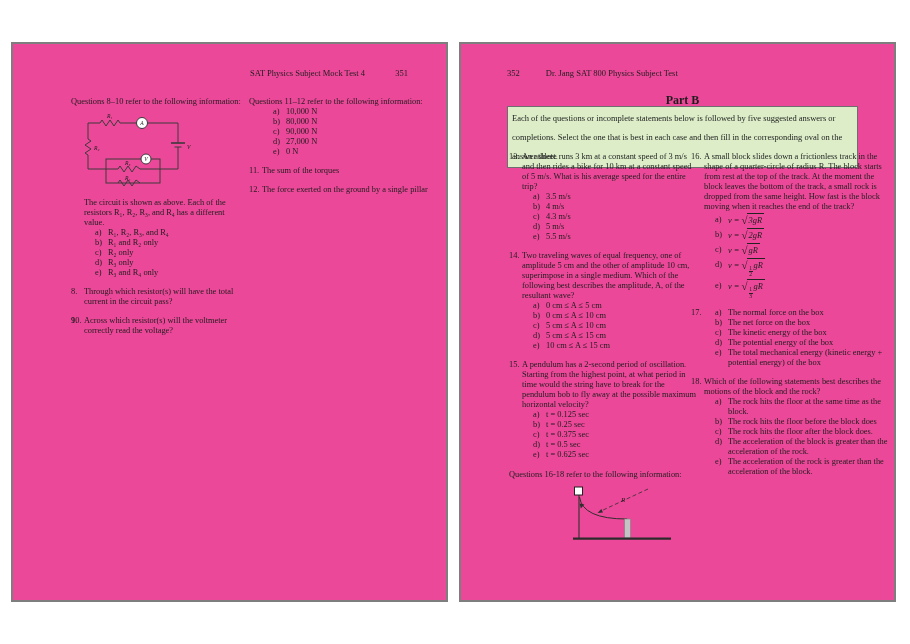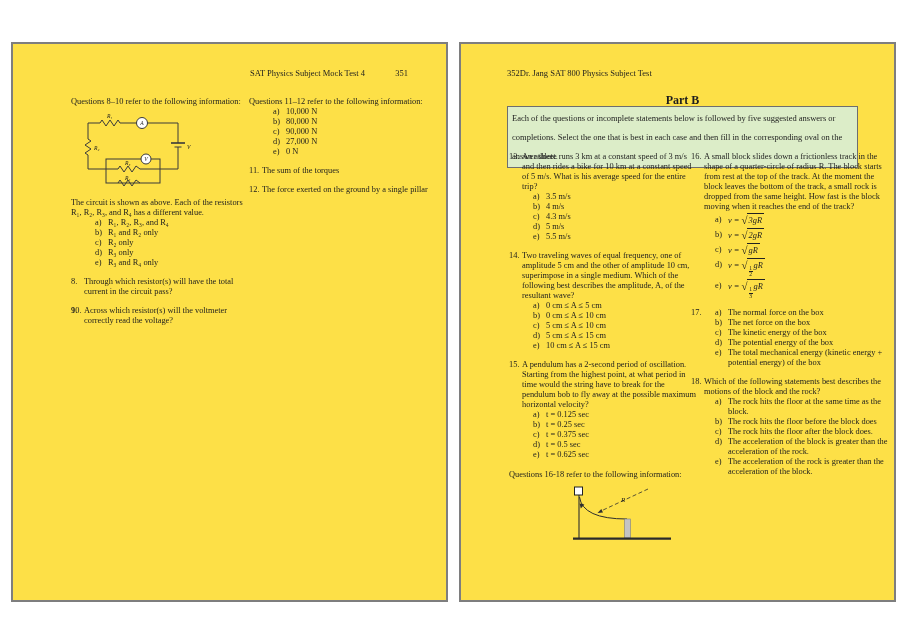--- a/index.html
+++ b/index.html
@@ -3,43 +3,43 @@
 <meta charset="utf-8">
 <style>
   html,body{margin:0;padding:0;}
   body{
     width:910px;height:644px;position:relative;background:#ffffff;
     font-family:"Liberation Serif","DejaVu Serif",serif;color:#1d1d1d;
     -webkit-font-smoothing:antialiased;
   }
   *{box-sizing:border-box;}
   .page{
-    position:absolute;top:42px;width:437px;height:560px;background:#fde047;
+    position:absolute;top:42px;width:437px;height:560px;background:#ec4899;
     border:2px solid #7e7e7e;border-top-color:#6a6a6a;
   }
   #page-left{left:11px;}
   #page-right{left:459px;}
 
   .hdr{position:absolute;top:24px;font-size:8.5px;line-height:10px;}
   #l-header{left:237px;width:158px;display:flex;justify-content:space-between;}
-  #r-header{left:46px;display:flex;}
+  #r-header{left:46px;display:flex;gap:26px;}
 
   .col{position:absolute;font-size:8.4px;line-height:10px;}
   #l-col1{left:58px;top:53px;width:172px;}
   #l-col2{left:236px;top:53px;width:196px;}
   #r-col1{left:48px;top:108px;width:190px;}
   #r-col2{left:230px;top:108px;width:200px;}
 
   #partb-title{position:absolute;left:46px;top:49px;width:351px;text-align:center;
     font-weight:bold;font-size:12px;}
   #instructions{position:absolute;left:46px;top:62px;width:351px;
     border:1px solid #6e6e6e;background:#dcedc8;padding:1.5px 4px;
     font-size:8.5px;line-height:19px;}
 
-  .desc{}
+  .desc{margin-left:13px;}
   .desc.ind10{margin-left:10px;}
 
   .opts .opt{position:relative;padding-left:37px;}
   .opts .olet{position:absolute;left:24px;}
 
   .q{position:relative;padding-left:13px;margin-top:9px;}
   .qnum{position:absolute;left:0;}
   .q .opts .opt{padding-left:24px;}
   .q .opts .olet{left:11px;}
 

